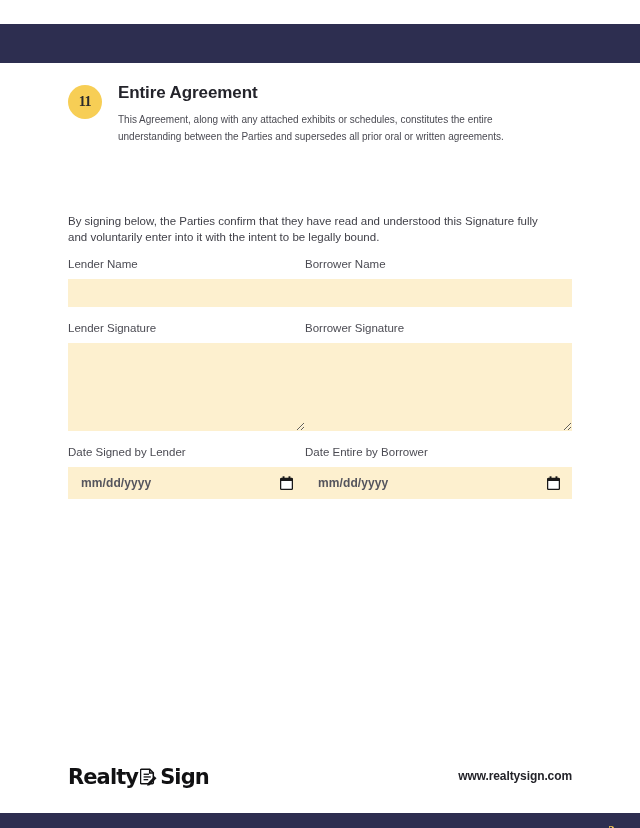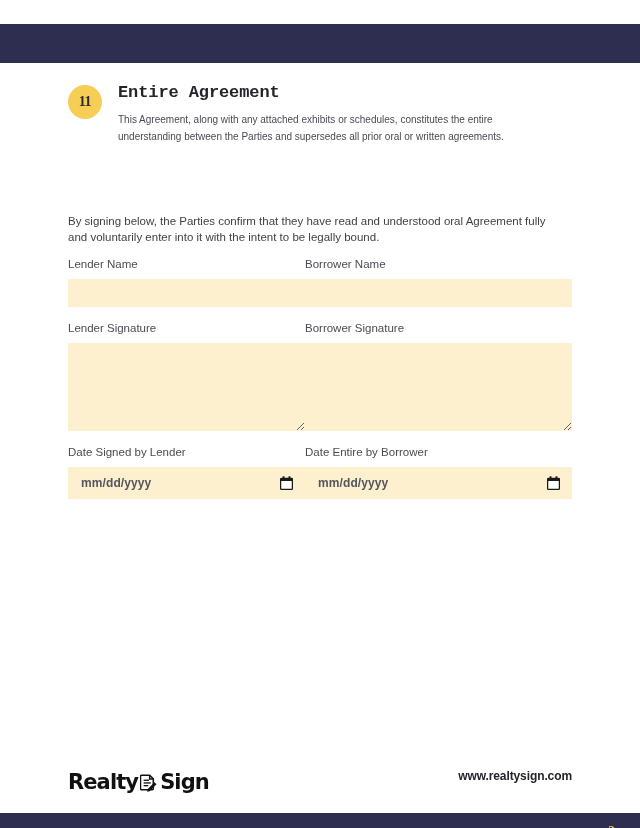--- a/index.html
+++ b/index.html
@@ -69,21 +69,21 @@
     align-items: center;
     justify-content: center;
     font-family: "Liberation Serif", serif;
     font-weight: bold;
     font-size: 14px;
     color: #2b2b2b;
     letter-spacing: -0.3px;
   }
   .clause-title {
     margin: 0 0 0 50px;
-    font-family: Liberation Mono, monospace;
+    font-family: Liberation Sans, sans-serif;
     font-weight: bold;
     font-size: 17px;
     line-height: 22px;
     color: #24242b;
     letter-spacing: -0.1px;
   }
   .clause-body {
     margin: 8px 0 0 50px;
     font-size: 10px;
     line-height: 16.5px;
@@ -172,21 +172,21 @@
     left: 68px;
     top: 736px;
     width: 504px;
     height: 34px;
   }
   .logo {
     position: absolute;
     left: 0;
     top: 0;
     display: flex;
-    align-items: flex-end;
+    align-items: center;
     height: 34px;
   }
   .logo-word {
     font-family: "DejaVu Sans", sans-serif;
     font-weight: bold;
     font-size: 21px;
     color: #111113;
     letter-spacing: -0.9px;
   }
   .logo-mark {
@@ -215,21 +215,21 @@
   <div class="band-top"></div>
 
   <div class="clause">
     <div class="clause-badge">
       <span>11</span>
     </div>
     <h2 class="clause-title">Entire Agreement</h2>
     <p class="clause-body">This Agreement, along with any attached exhibits or schedules, constitutes the entire understanding between the Parties and supersedes all prior oral or written agreements.</p>
   </div>
 
-  <p class="intro">By signing below, the Parties confirm that they have read and understood oral Agreement fully and voluntarily enter into it with the intent to be legally bound.</p>
+  <p class="intro">By signing below, the Parties confirm that they have read and understood this Signature fully and voluntarily enter into it with the intent to be legally bound.</p>
 
   <div class="form">
 
     <div class="field">
       <label class="field-label">Lender Name</label>
       <input class="field-input" type="text" placeholder="" style="">
     </div>
     <div class="field">
       <label class="field-label">Borrower Name</label>
       <input class="field-input" type="text" placeholder="" style="">

